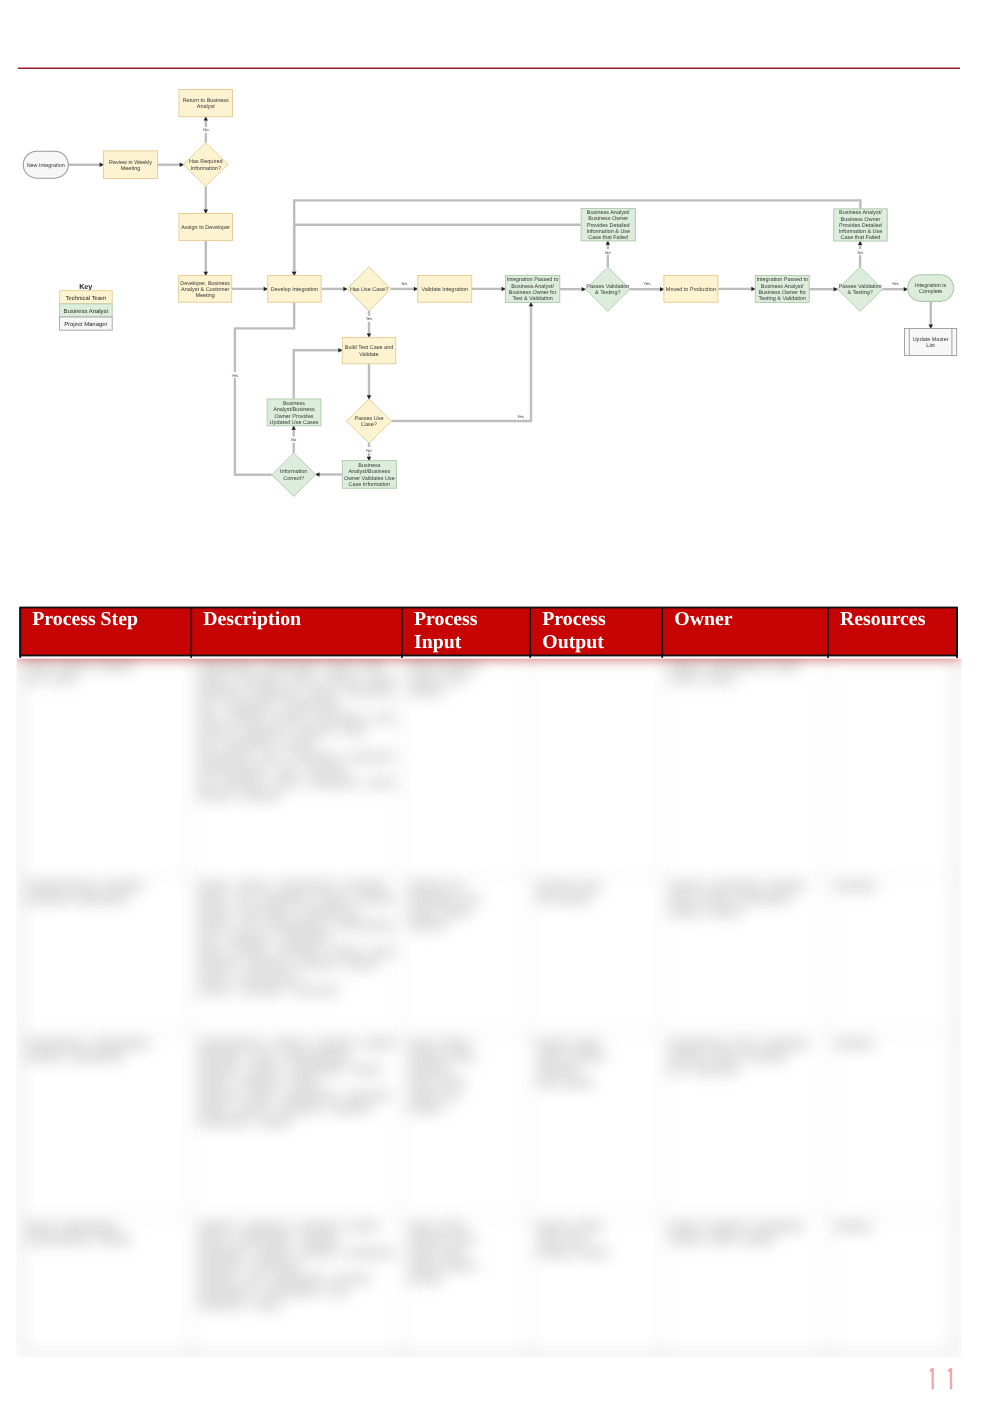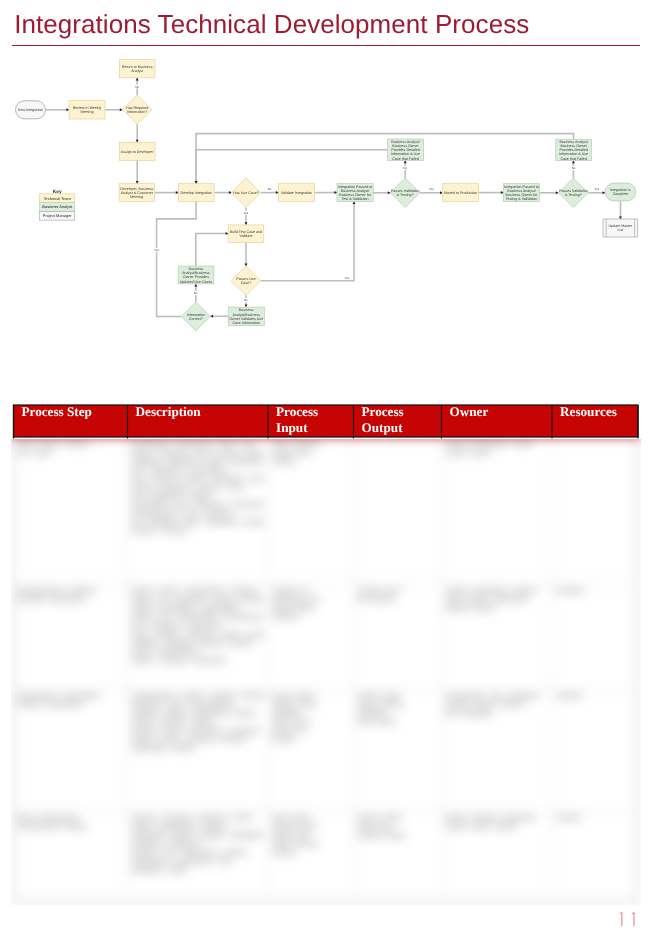--- a/index.html
+++ b/index.html
@@ -10,21 +10,20 @@
   #flowsvg{position:absolute;left:0;top:0;width:666px;height:400px;opacity:0.999;}
   .pagenum{opacity:0.999;position:absolute;left:620px;top:912px;width:30px;height:22px;}
   #tbl{position:absolute;left:0;top:0;width:666px;height:946px;opacity:0.999;}
   #tblbodyclip{position:absolute;left:11px;top:437.5px;width:630px;height:467px;overflow:hidden;}
   #tblbody{position:absolute;left:-11px;top:-437.5px;width:666px;height:946px;filter:blur(5.2px);}
 </style>
 </head>
 <body>
 
 <div id="page">
-  <div class="title">Integrations Technical Development Process</div>
   <div class="title-rule"></div>
   <svg id="flowsvg" viewBox="0 0 666 400">
       <g>
         <path d="M45.5 109.8 L69 109.8" fill="none" stroke="#BDBDBD" stroke-width="1.6"></path>
         <polygon points="69.00,109.80 66.40,108.30 66.40,111.30" fill="#222222"></polygon>
         <path d="M105 109.8 L122.4 109.8" fill="none" stroke="#BDBDBD" stroke-width="1.6"></path>
         <polygon points="122.40,109.80 119.80,108.30 119.80,111.30" fill="#222222"></polygon>
         <path d="M137.2 95 L137.2 77.8" fill="none" stroke="#BDBDBD" stroke-width="1.6"></path>
         <polygon points="137.20,77.80 135.70,80.40 138.70,80.40" fill="#222222"></polygon>
         <rect x="135.15" y="84.60" width="4.10" height="3.9" fill="#ffffff"></rect>

